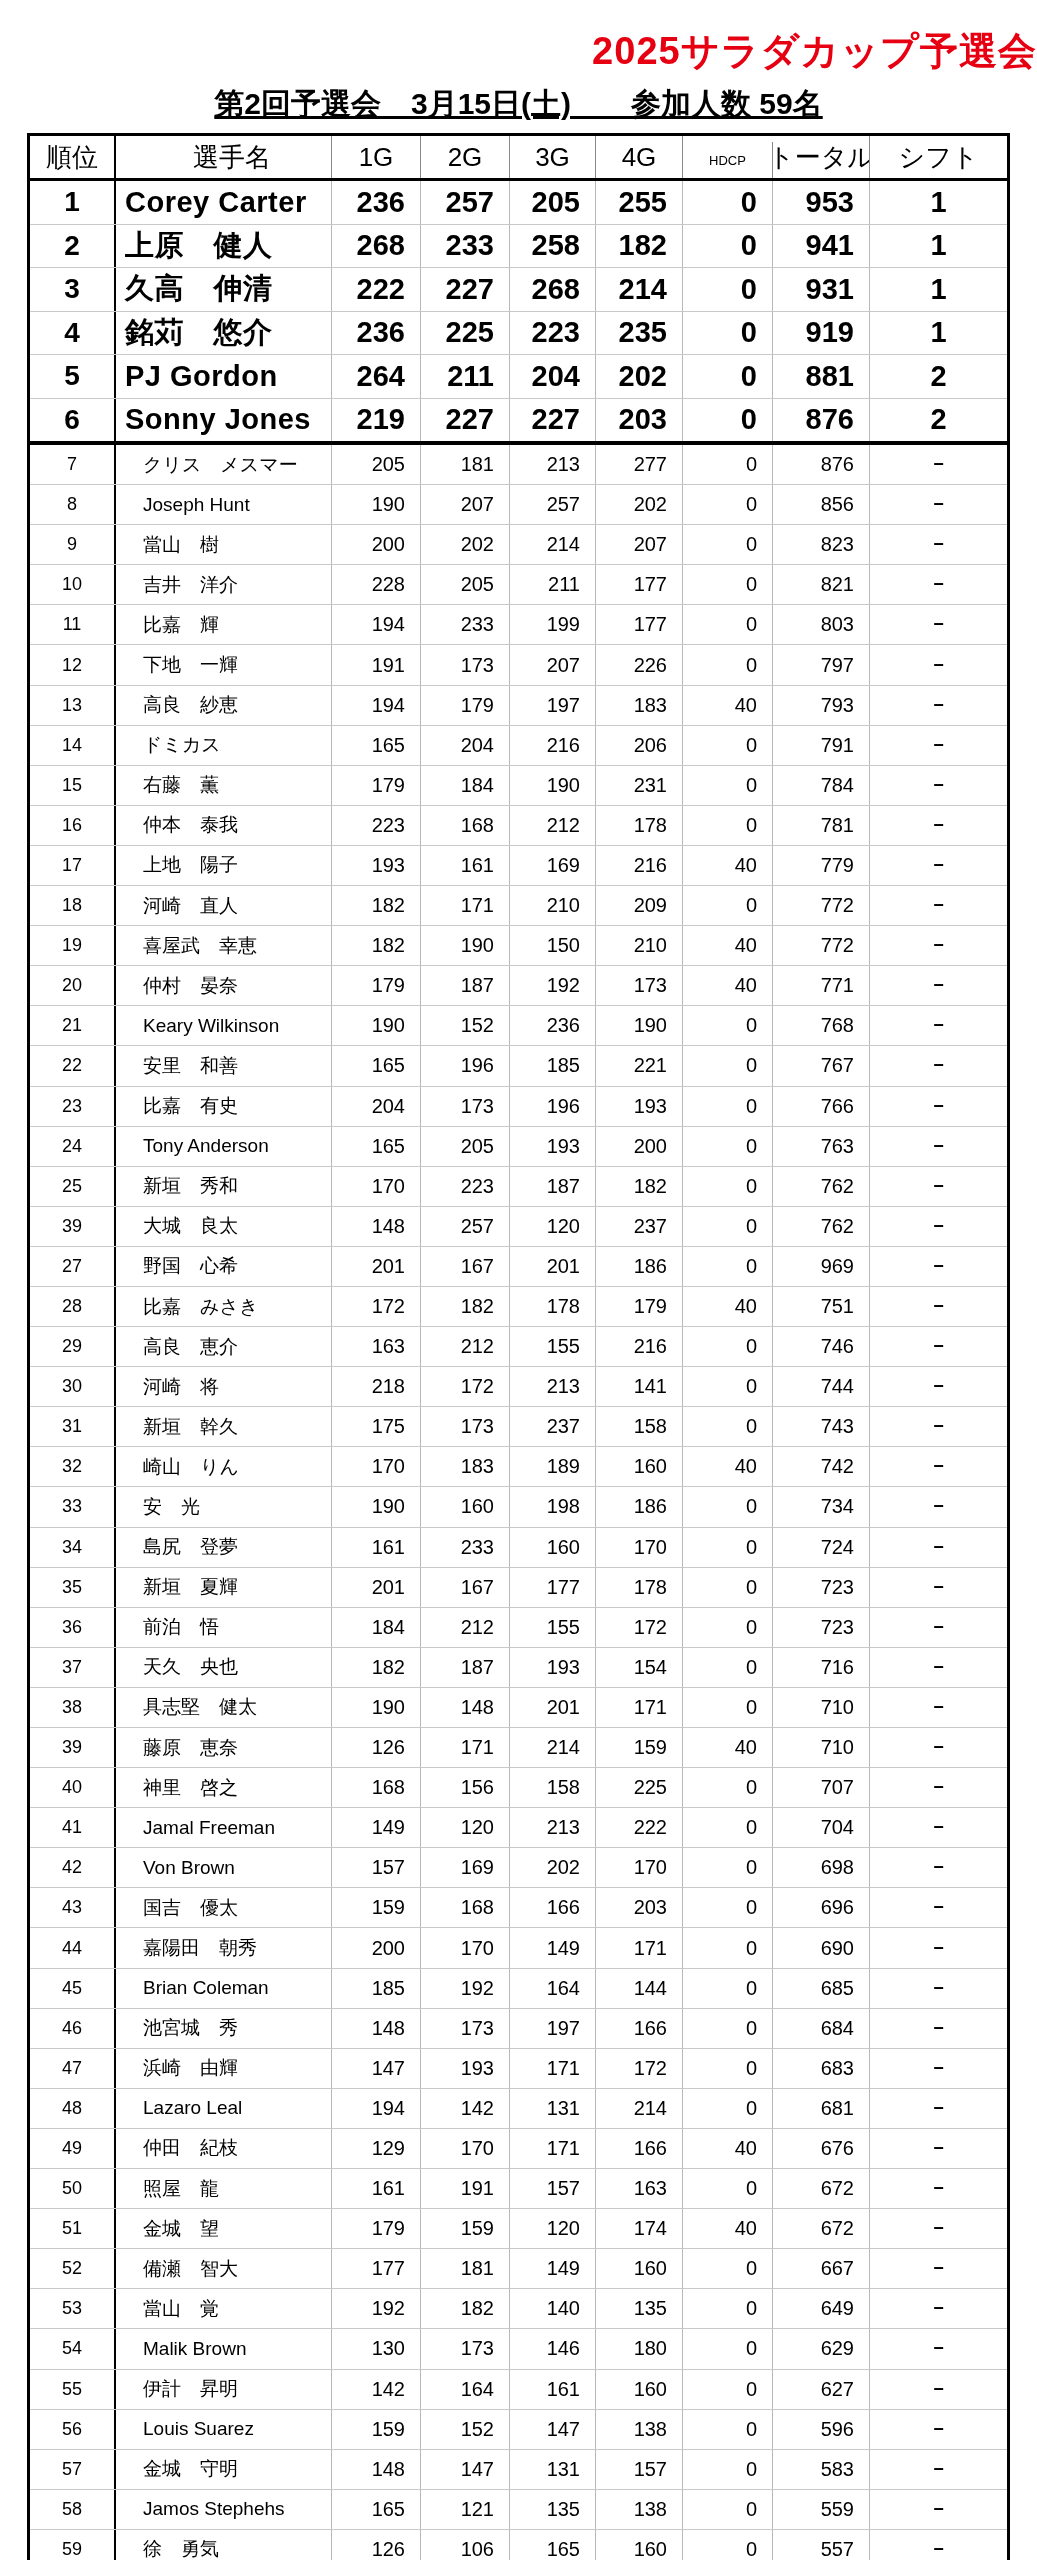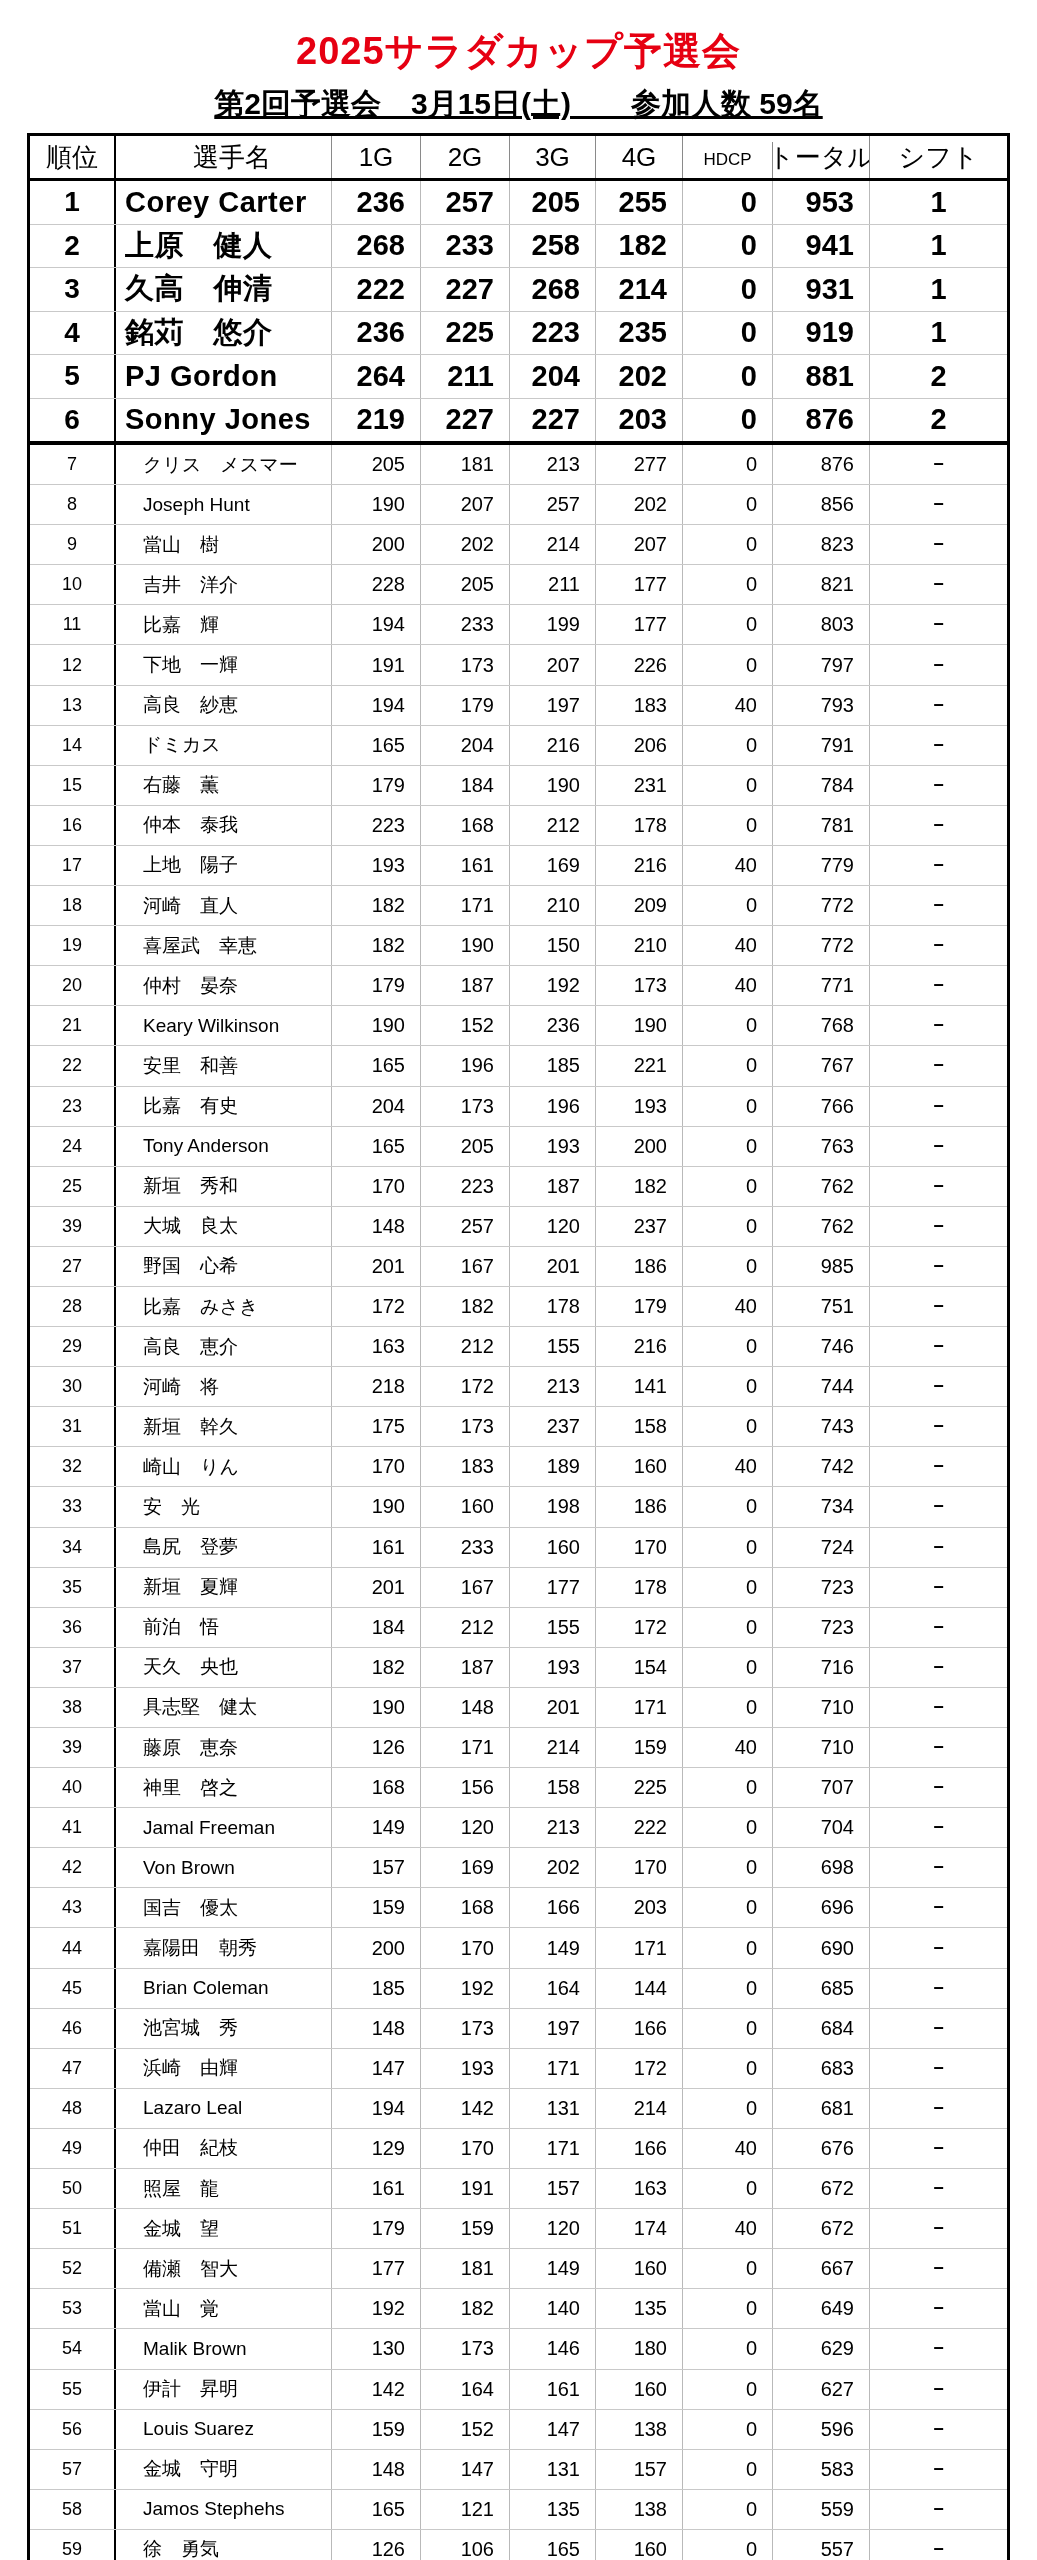--- a/index.html
+++ b/index.html
@@ -2,21 +2,21 @@
 <html><head>
 <meta charset="utf-8">
 <style>
   html,body{margin:0;padding:0;}
   body{
     width:1037px;height:2560px;position:relative;background:#ffffff;
     font-family:"Liberation Sans","DejaVu Sans",sans-serif;color:#000;
     -webkit-font-smoothing:antialiased;
   }
   .title{
-    position:absolute;top:26px;left:0;width:1037px;text-align:center;
+    position:absolute;top:26px;left:0;width:1037px;text-align:right;
     font-size:38px;font-weight:bold;letter-spacing:1px;
   }
   .subtitle{
     position:absolute;top:84px;left:0;width:1037px;text-align:center;
     font-size:30px;font-weight:bold;white-space:pre;text-decoration:underline;
   }
   .score-table{
     position:absolute;left:27px;top:133px;width:977px;
     border:3px solid #000;background:#fff;
   }
@@ -33,21 +33,21 @@
   .c1{justify-content:flex-start;padding-left:9px;}
   .c2,.c3,.c4,.c5,.c6,.c7{justify-content:flex-end;padding-right:15px;}
   .c8{justify-content:center;border-right:none;}
   
   .header-row{height:42px;border-bottom:3px solid #000;font-weight:normal;font-size:26px;}
   .header-row .cell{border-right-color:#8a8a8a;}
   .header-row .c0{border-right-color:#000;}
   .header-row .c1{justify-content:center;padding-left:17px;}
   .header-row .c2,.header-row .c3,.header-row .c4,.header-row .c5,
   .header-row .c6,.header-row .c7{justify-content:center;padding-right:0;}
-  .header-row .hsmall{font-size:17px;margin-top:6px;}
+  .header-row .hsmall{font-size:13px;margin-top:6px;}
   
   #finalists{border-bottom:4px solid #000;}
   #finalists .row:last-child{border-bottom:none;}
   .frow{height:42.5px;font-weight:bold;font-size:29px;}
   .frow .c0{font-size:28px;}
   .frow .c1{letter-spacing:0.5px;}
   
   #others .row:last-child{border-bottom:none;}
   .orow{height:39.1px;font-size:20px;}
   .orow .c0{font-size:18px;}
@@ -362,21 +362,21 @@
         <div class="cell c8">−</div>
       </div>
       <div class="row orow">
         <div class="cell c0">27</div>
         <div class="cell c1">野国　心希</div>
         <div class="cell c2">201</div>
         <div class="cell c3">167</div>
         <div class="cell c4">201</div>
         <div class="cell c5">186</div>
         <div class="cell c6">0</div>
-        <div class="cell c7">985</div>
+        <div class="cell c7">969</div>
         <div class="cell c8">−</div>
       </div>
       <div class="row orow">
         <div class="cell c0">28</div>
         <div class="cell c1">比嘉　みさき</div>
         <div class="cell c2">172</div>
         <div class="cell c3">182</div>
         <div class="cell c4">178</div>
         <div class="cell c5">179</div>
         <div class="cell c6">40</div>

